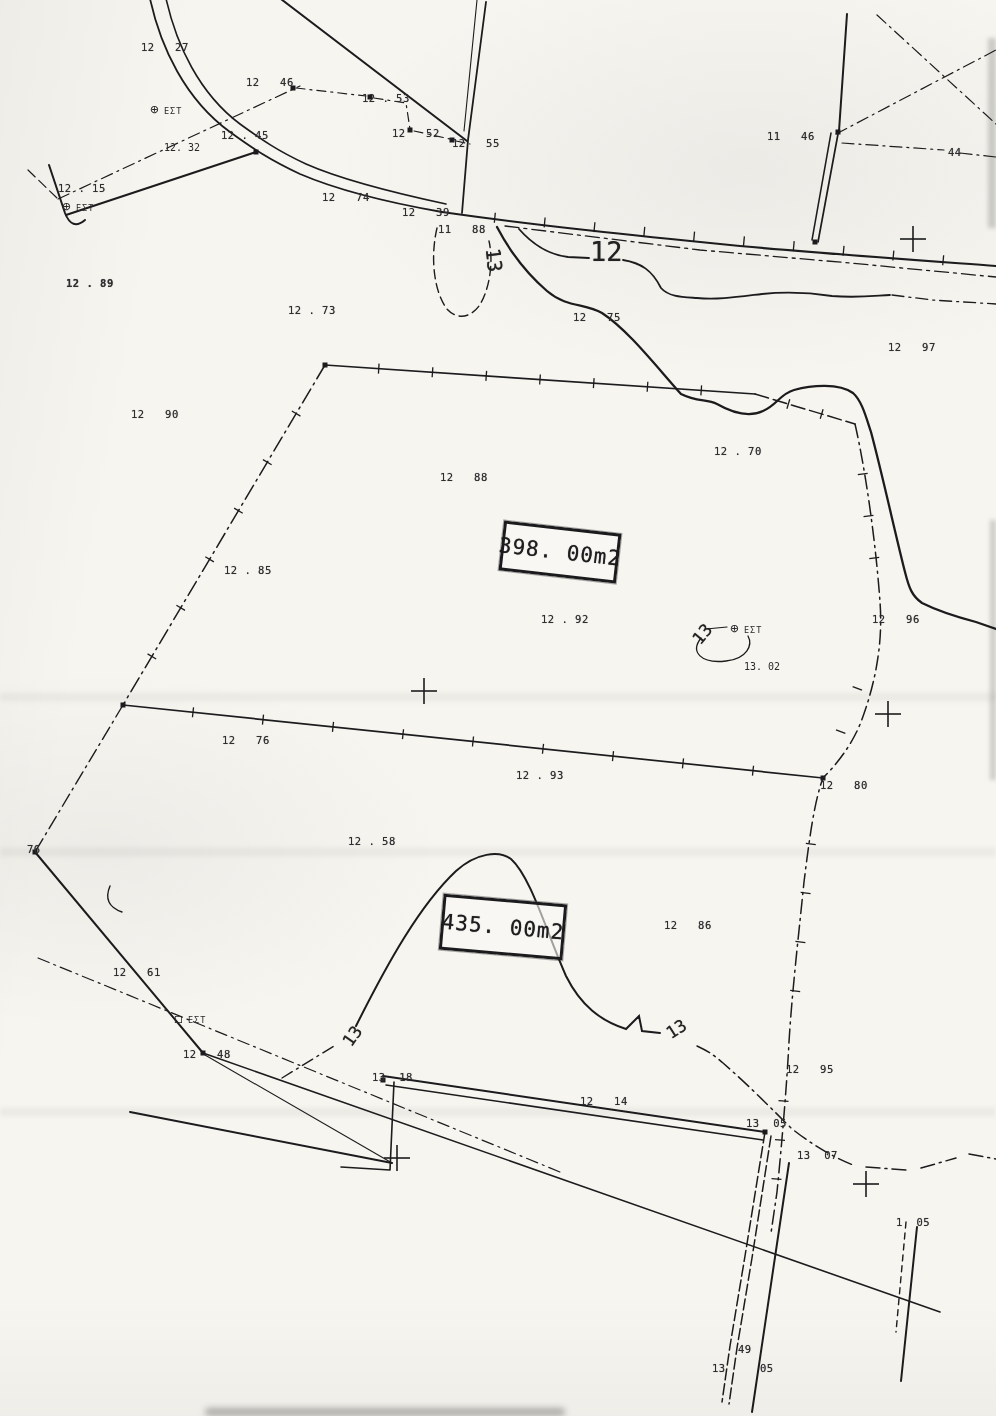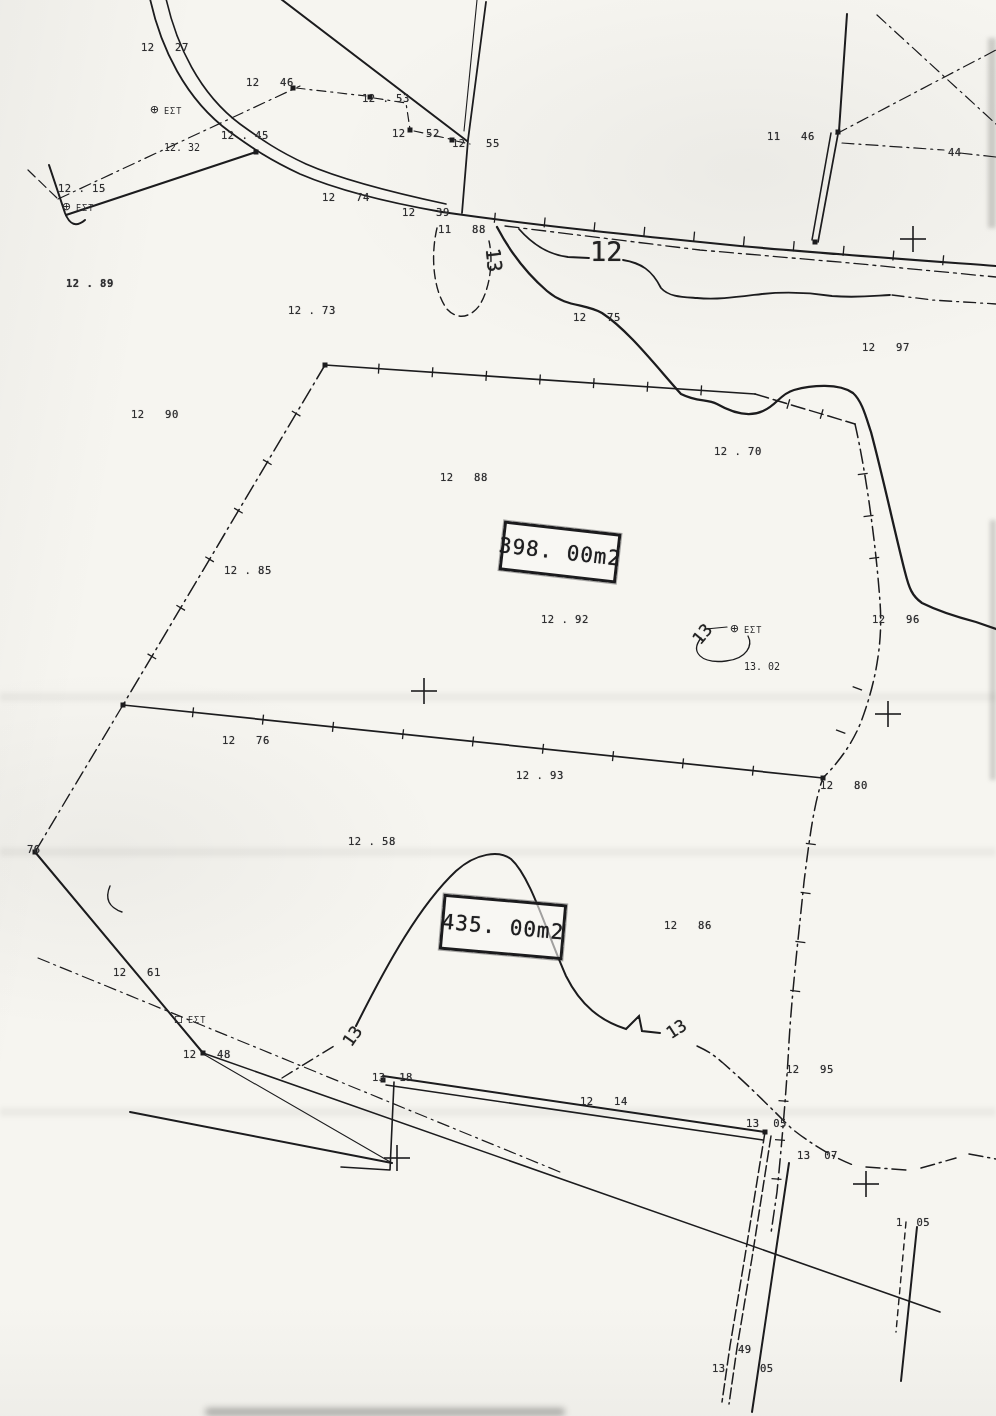--- a/index.html
+++ b/index.html
@@ -203,21 +203,21 @@
       <span class="spot" style="left: 767px; top: 130px;">11   46</span>
       <span class="spot" style="left: 948px; top: 146px;">44</span>
       <span class="spot" style="left: 221px; top: 129px;">12 . 45</span>
       <span class="spot" style="left: 58px; top: 182px;">12 . 15</span>
       <span class="spot" style="left: 322px; top: 191px;">12   74</span>
       <span class="spot" style="left: 402px; top: 206px;">12   39</span>
       <span class="spot" style="left: 438px; top: 223px;">11   88</span>
       <span class="spot" style="left: 66px; top: 277px; font-weight: bold;">12 . 89</span>
       <span class="spot" style="left: 288px; top: 304px;">12 . 73</span>
       <span class="spot" style="left: 573px; top: 311px;">12   75</span>
-      <span class="spot" style="left: 862px; top: 341px; text-align: center;">12   97</span>
+      <span class="spot" style="left: 888px; top: 341px; text-align: center;">12   97</span>
       <span class="spot" style="left: 131px; top: 408px;">12   90</span>
       <span class="spot" style="left: 714px; top: 445px;">12 . 70</span>
       <span class="spot" style="left: 440px; top: 471px;">12   88</span>
       <span class="spot" style="left: 224px; top: 564px;">12 . 85</span>
       <span class="spot" style="left: 541px; top: 613px;">12 . 92</span>
       <span class="spot" style="left: 872px; top: 613px;">12   96</span>
       <span class="spot" style="left: 222px; top: 734px;">12   76</span>
       <span class="spot" style="left: 516px; top: 769px;">12 . 93</span>
       <span class="spot" style="left: 820px; top: 779px;">12   80</span>
       <span class="spot" style="left: 348px; top: 835px;">12 . 58</span>

